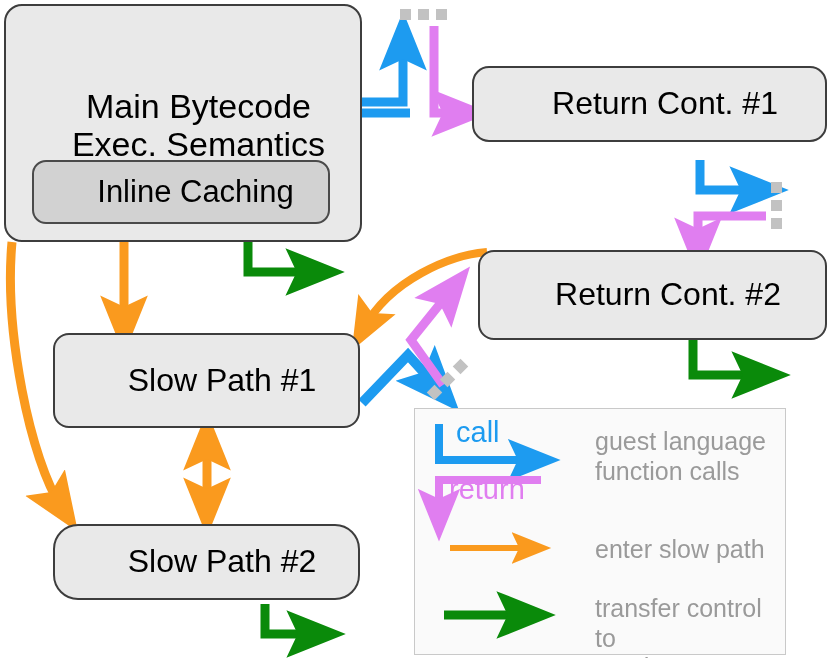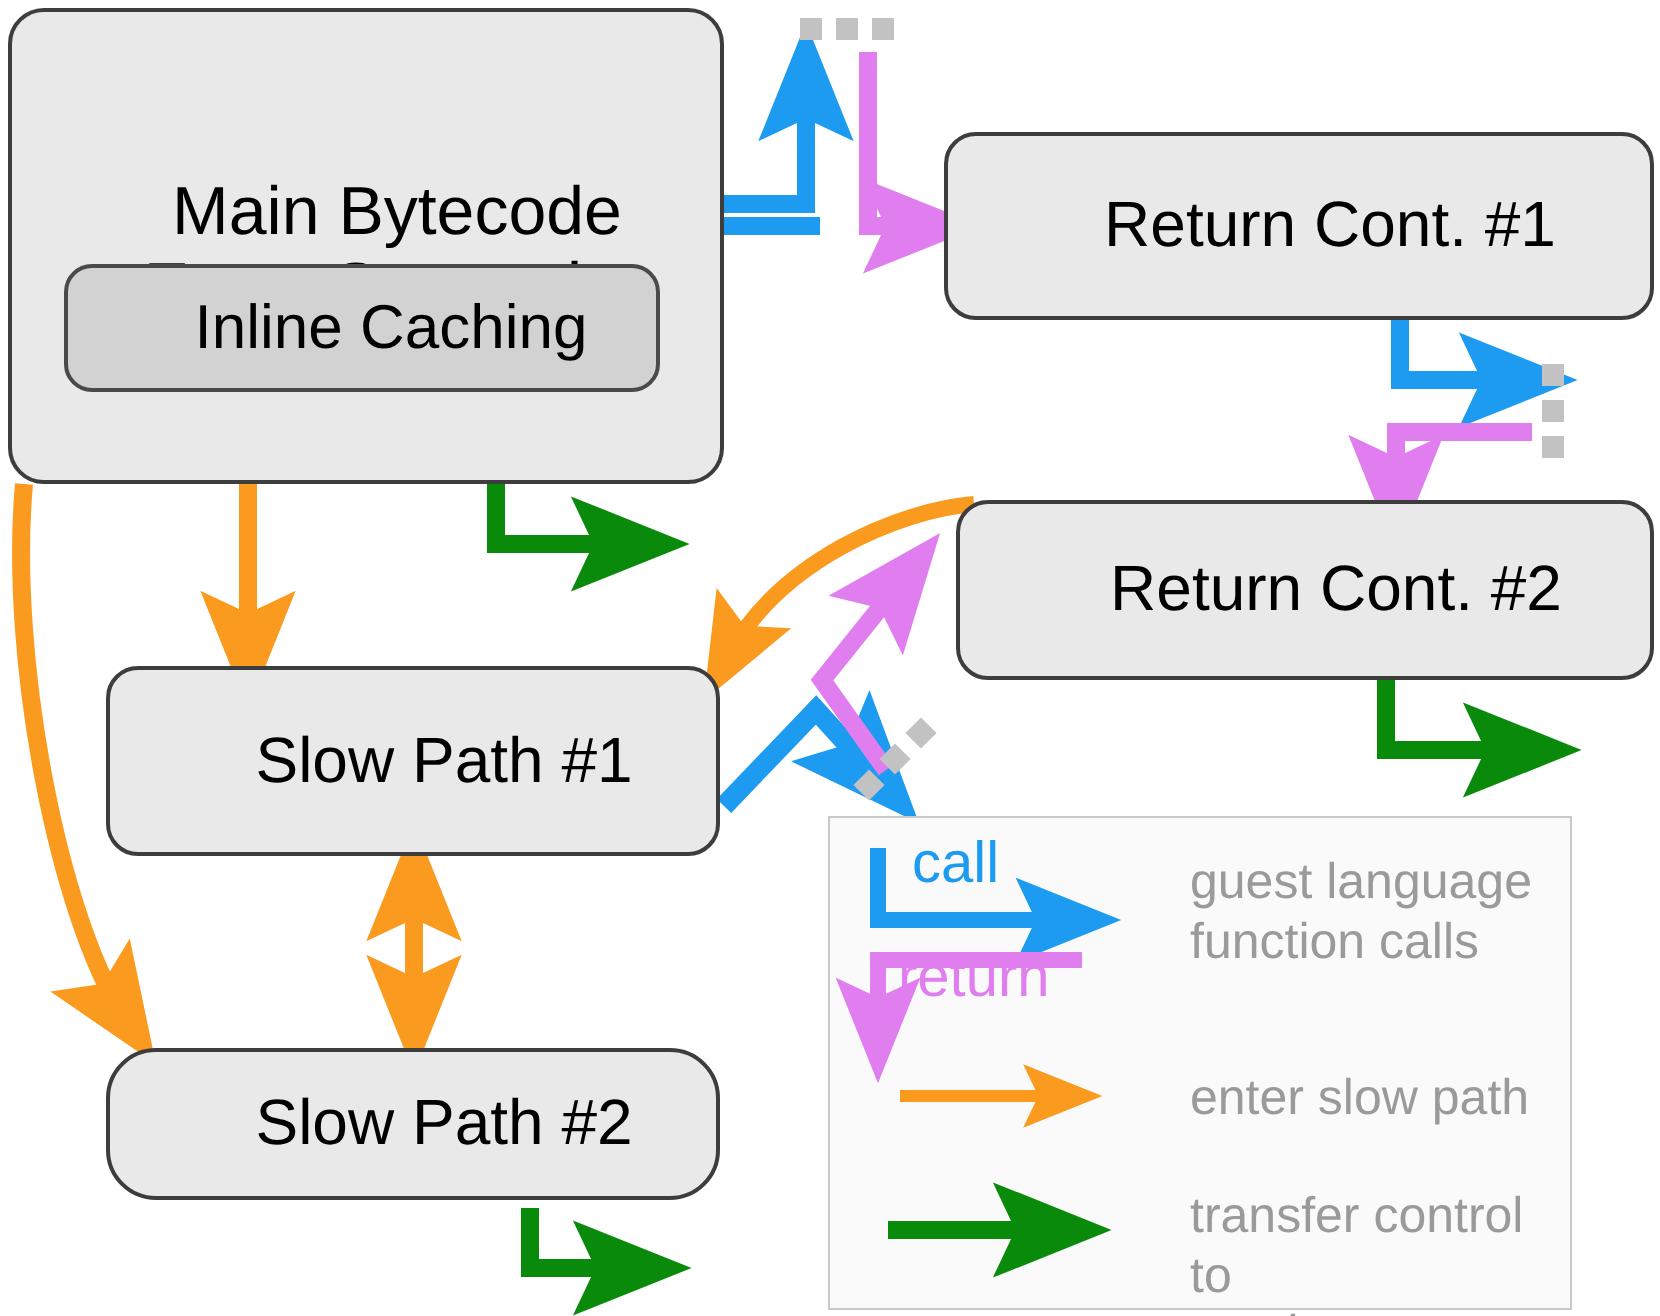--- a/index.html
+++ b/index.html
@@ -7,25 +7,25 @@
        font-family:"Liberation Sans","DejaVu Sans",sans-serif;}
   #stage{position:relative;width:830px;height:658px;background:#ffffff;}
   svg.layer{position:absolute;left:0;top:0;width:830px;height:658px;}
   .node{position:absolute;box-sizing:border-box;background:#e9e9e9;
         border:2px solid #3d3d3d;border-radius:16px;
         display:flex;flex-direction:column;align-items:center;
         justify-content:center;color:#000;text-align:center;padding-left:31px;}
   .node .ttl{line-height:1.12;white-space:pre-line;}
   #n-main{left:4px;top:4px;width:358px;height:238px;border-radius:18px;}
   #n-main .ttl{font-size:34px;margin-top:4px;}
-  #n-inline{position:absolute;left:32px;top:132px;width:298px;height:64px;
+  #n-inline{position:absolute;left:32px;top:160px;width:298px;height:64px;
             background:#d2d2d2;border:2px solid #4a4a4a;border-radius:14px;
             display:flex;align-items:center;justify-content:center;
             font-size:31px;color:#000;box-sizing:border-box;padding-left:29px;}
-  #n-rc1{left:472px;top:66px;width:355px;height:94px;}
+  #n-rc1{left:472px;top:66px;width:355px;height:76px;border-radius:17px;}
   #n-rc1 .ttl{font-size:32px;}
   #n-rc2{left:478px;top:250px;width:349px;height:90px;}
   #n-rc2 .ttl{font-size:32px;}
   #n-sp1{left:53px;top:333px;width:307px;height:95px;}
   #n-sp1 .ttl{font-size:32px;}
   #n-sp2{left:53px;top:524px;width:307px;height:76px;border-radius:25px;}
   #n-sp2 .ttl{font-size:32px;}
   #legend{position:absolute;left:414px;top:408px;width:372px;height:247px;
           background:#fafafa;border:1px solid #c9c9c9;box-sizing:border-box;}
   .lg-txt{position:absolute;color:#9a9a9a;font-size:25px;line-height:1.18;

